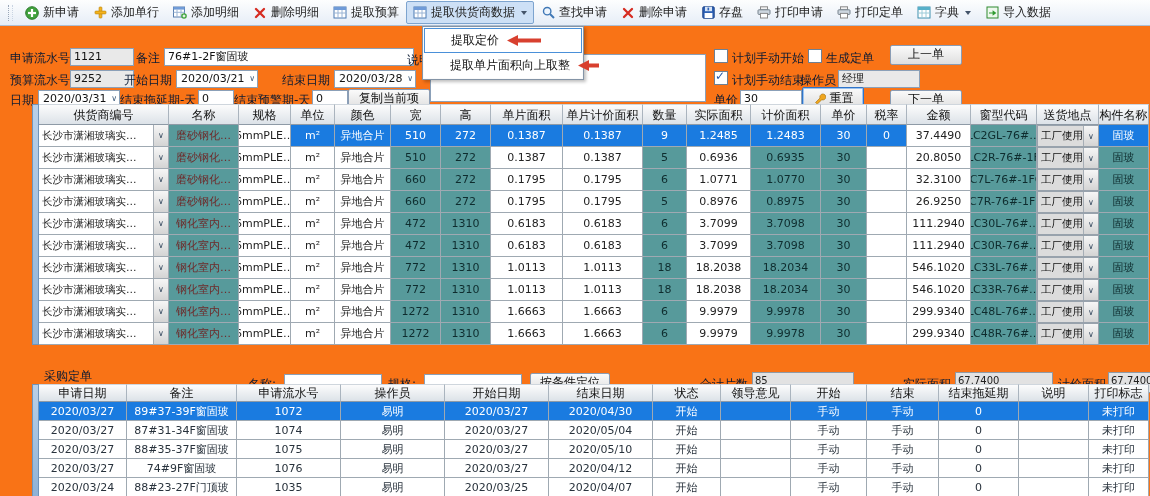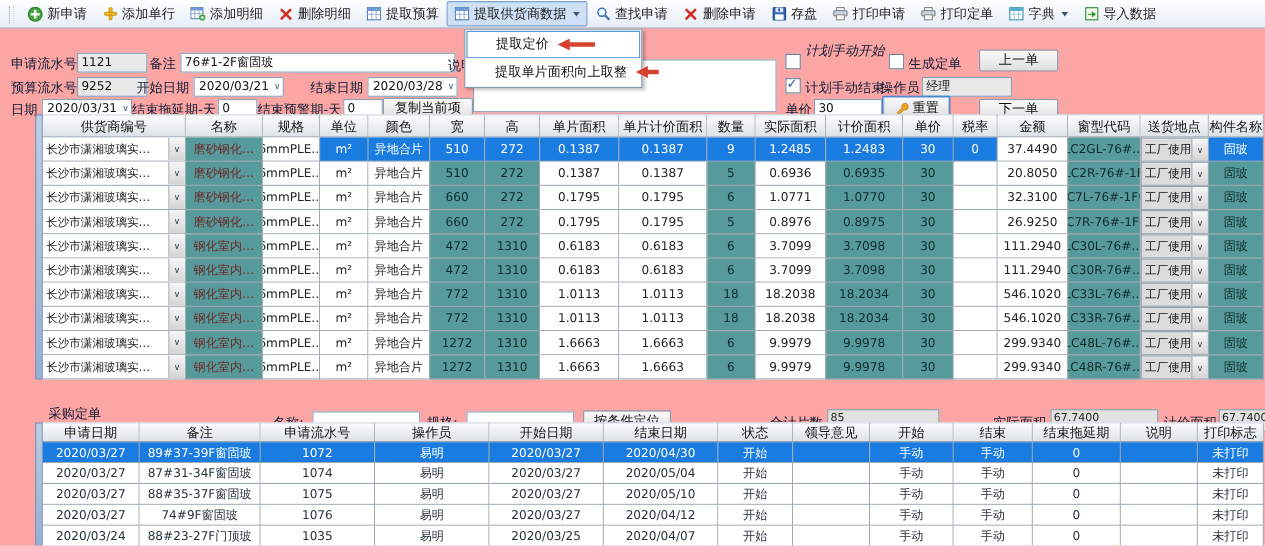--- a/index.html
+++ b/index.html
@@ -1,17 +1,17 @@
 <!DOCTYPE html>
 <html><head>
 <meta charset="utf-8">
 <style>
   html,body{margin:0;padding:0;}
   body{font-family:"DejaVu Sans","Liberation Sans",sans-serif;}
-  .app{position:relative;width:1150px;height:496px;background:#fca5a5;overflow:hidden;font-size:12px;color:#111;}
+  .app{position:relative;width:1150px;height:496px;background:#f97316;overflow:hidden;font-size:12px;color:#111;}
 
   
   .toolbar{position:absolute;left:0;top:0;width:1150px;height:26px;background:linear-gradient(#fdfefe,#e6edf7);border-bottom:1px solid #aebfd4;display:flex;align-items:center;padding-left:8px;box-sizing:border-box;}
   .toolbar::before{content:"";width:3px;height:16px;margin-right:5px;border-left:1px dotted #9aa7b8;border-right:1px dotted #c9d4e2;}
   .tbtn{display:flex;align-items:center;gap:4px;padding:2px 6px;border:1px solid transparent;border-radius:2px;white-space:nowrap;cursor:default;}
   .tbtn.active{background:#cde0f6;border-color:#7da4cf;}
   .ticon{display:inline-flex;width:14px;height:14px;align-items:center;justify-content:center;}
   .tlabel{font-size:12px;color:#222;}
   .caret{width:0;height:0;border-top:4px solid #44546a;border-left:3.5px solid transparent;border-right:3.5px solid transparent;margin-left:2px;}
 
@@ -209,21 +209,21 @@
   <div class="formarea">
 
     <span class="flabel" style="left:10px;top:24px;">申请流水号</span>
     <div class="fin gray" style="left:70px;top:22px;width:56px;">1121</div>
     <span class="flabel" style="left:136px;top:24px;">备注</span>
     <div class="fin" style="left:164px;top:22px;width:242px;">76#1-2F窗固玻</div>
     <span class="flabel" style="left:407px;top:26px;z-index:1;">说明</span>
     <div class="note"></div>
 
     <span class="cbx" style="left:714px;top:23px;"></span>
-    <span class="flabel" style="left:732px;top:12px;font-style:italic;">计划手动开始</span>
+    <span class="flabel" style="left:732px;top:24px;">计划手动开始</span>
     <span class="cbx" style="left:808px;top:23px;"></span>
     <span class="flabel" style="left:826px;top:24px;">生成定单</span>
     <div class="btn" style="left:890px;top:19px;width:70px;">上一单</div>
 
     <span class="flabel" style="left:10px;top:46px;">预算流水号</span>
     <div class="fin gray" style="left:70px;top:44px;width:56px;">9252</div>
     <span class="flabel" style="left:124px;top:46px;">开始日期</span>
     <div class="fcombo" style="left:176px;top:44px;width:74px;">
         <span>2020/03/21</span>
         <span class="dar">∨</span>

